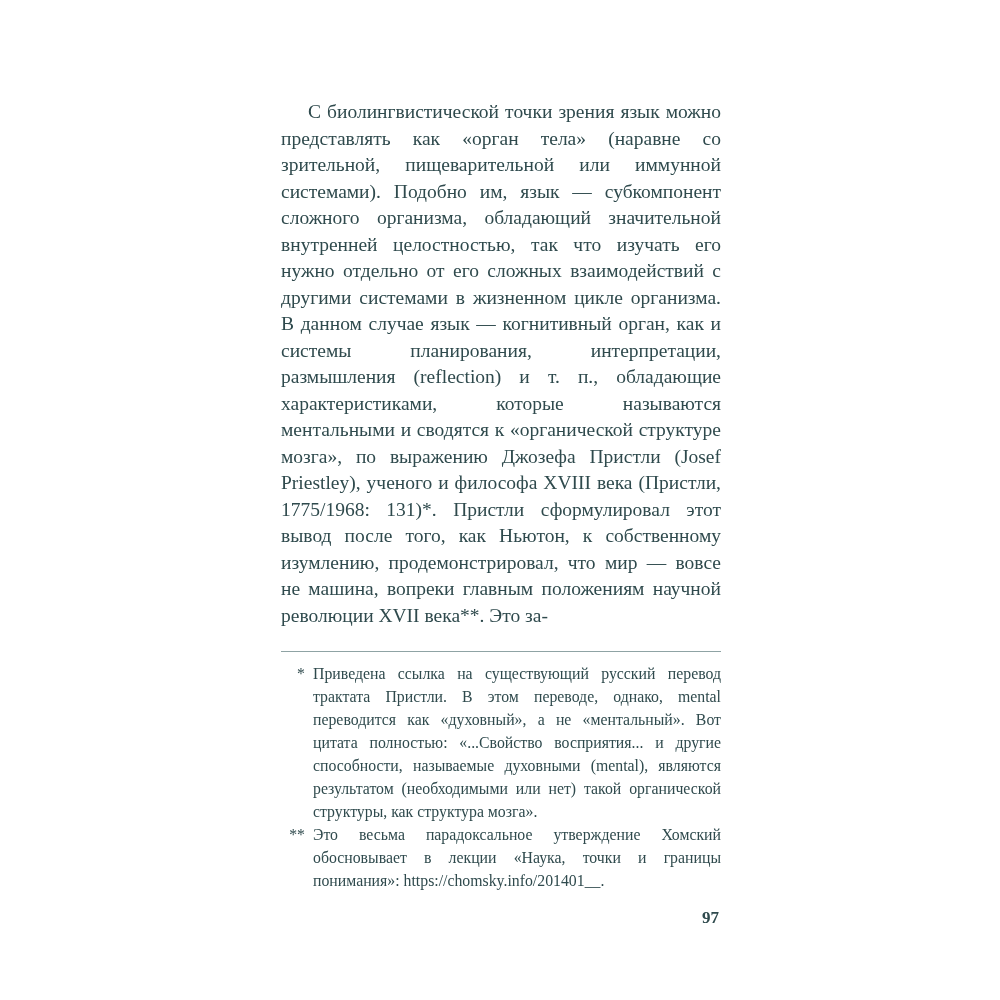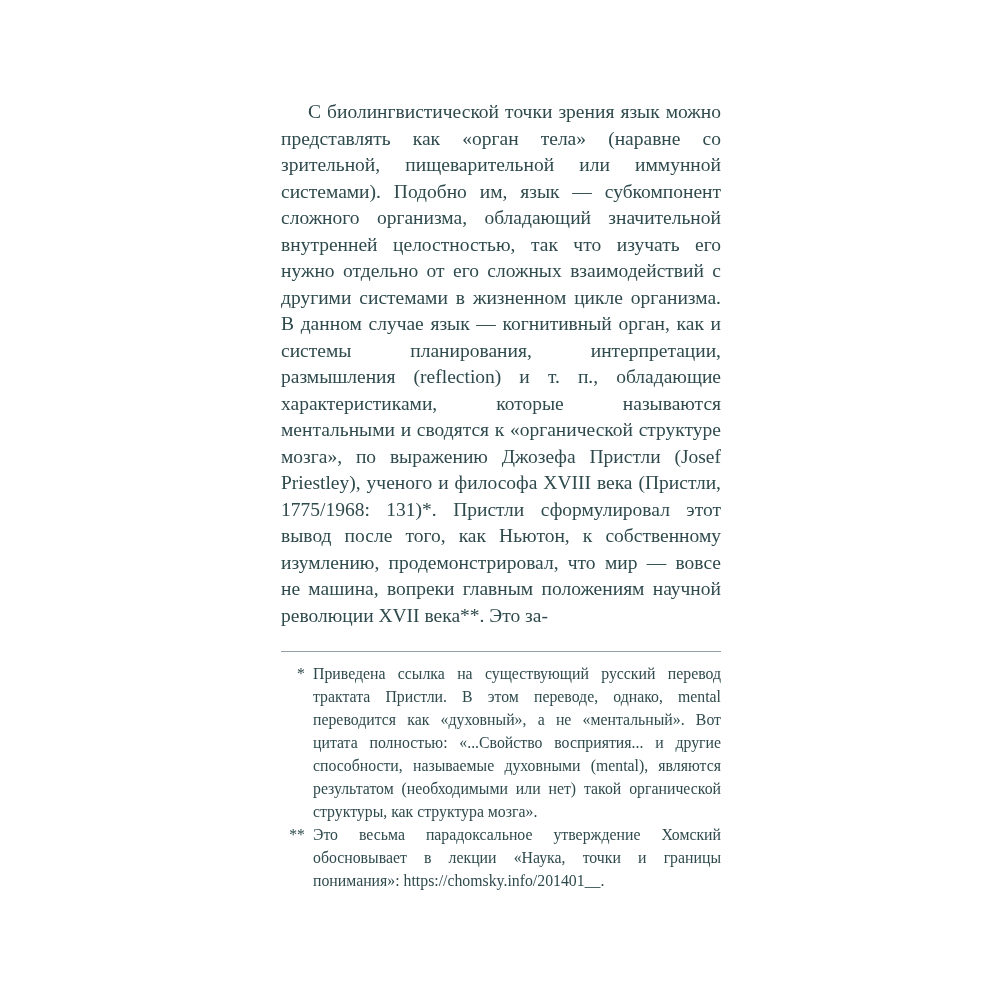--- a/index.html
+++ b/index.html
@@ -82,15 +82,16 @@
         <span class="fn-text">Приведена ссылка на существующий русский перевод трактата Пристли. В этом переводе, однако, mental переводится как «духовный», а не «ментальный». Вот цитата полностью: «...Свойство восприятия... и другие способности, называемые духовными (mental), являются результатом (необходимыми или нет) такой органической структуры, как структура мозга».</span>
       </div>
 
       <div class="footnote">
         <span class="fn-marker">**</span>
         <span class="fn-text">Это весьма парадоксальное утверждение Хомский обосновывает в лекции «Наука, точки и границы понимания»: https://chomsky.info/201401__.</span>
       </div>
 
     </div>
 
+    <div class="page-number">97</div>
 
   </div>
 </div>
 
 </body></html>

